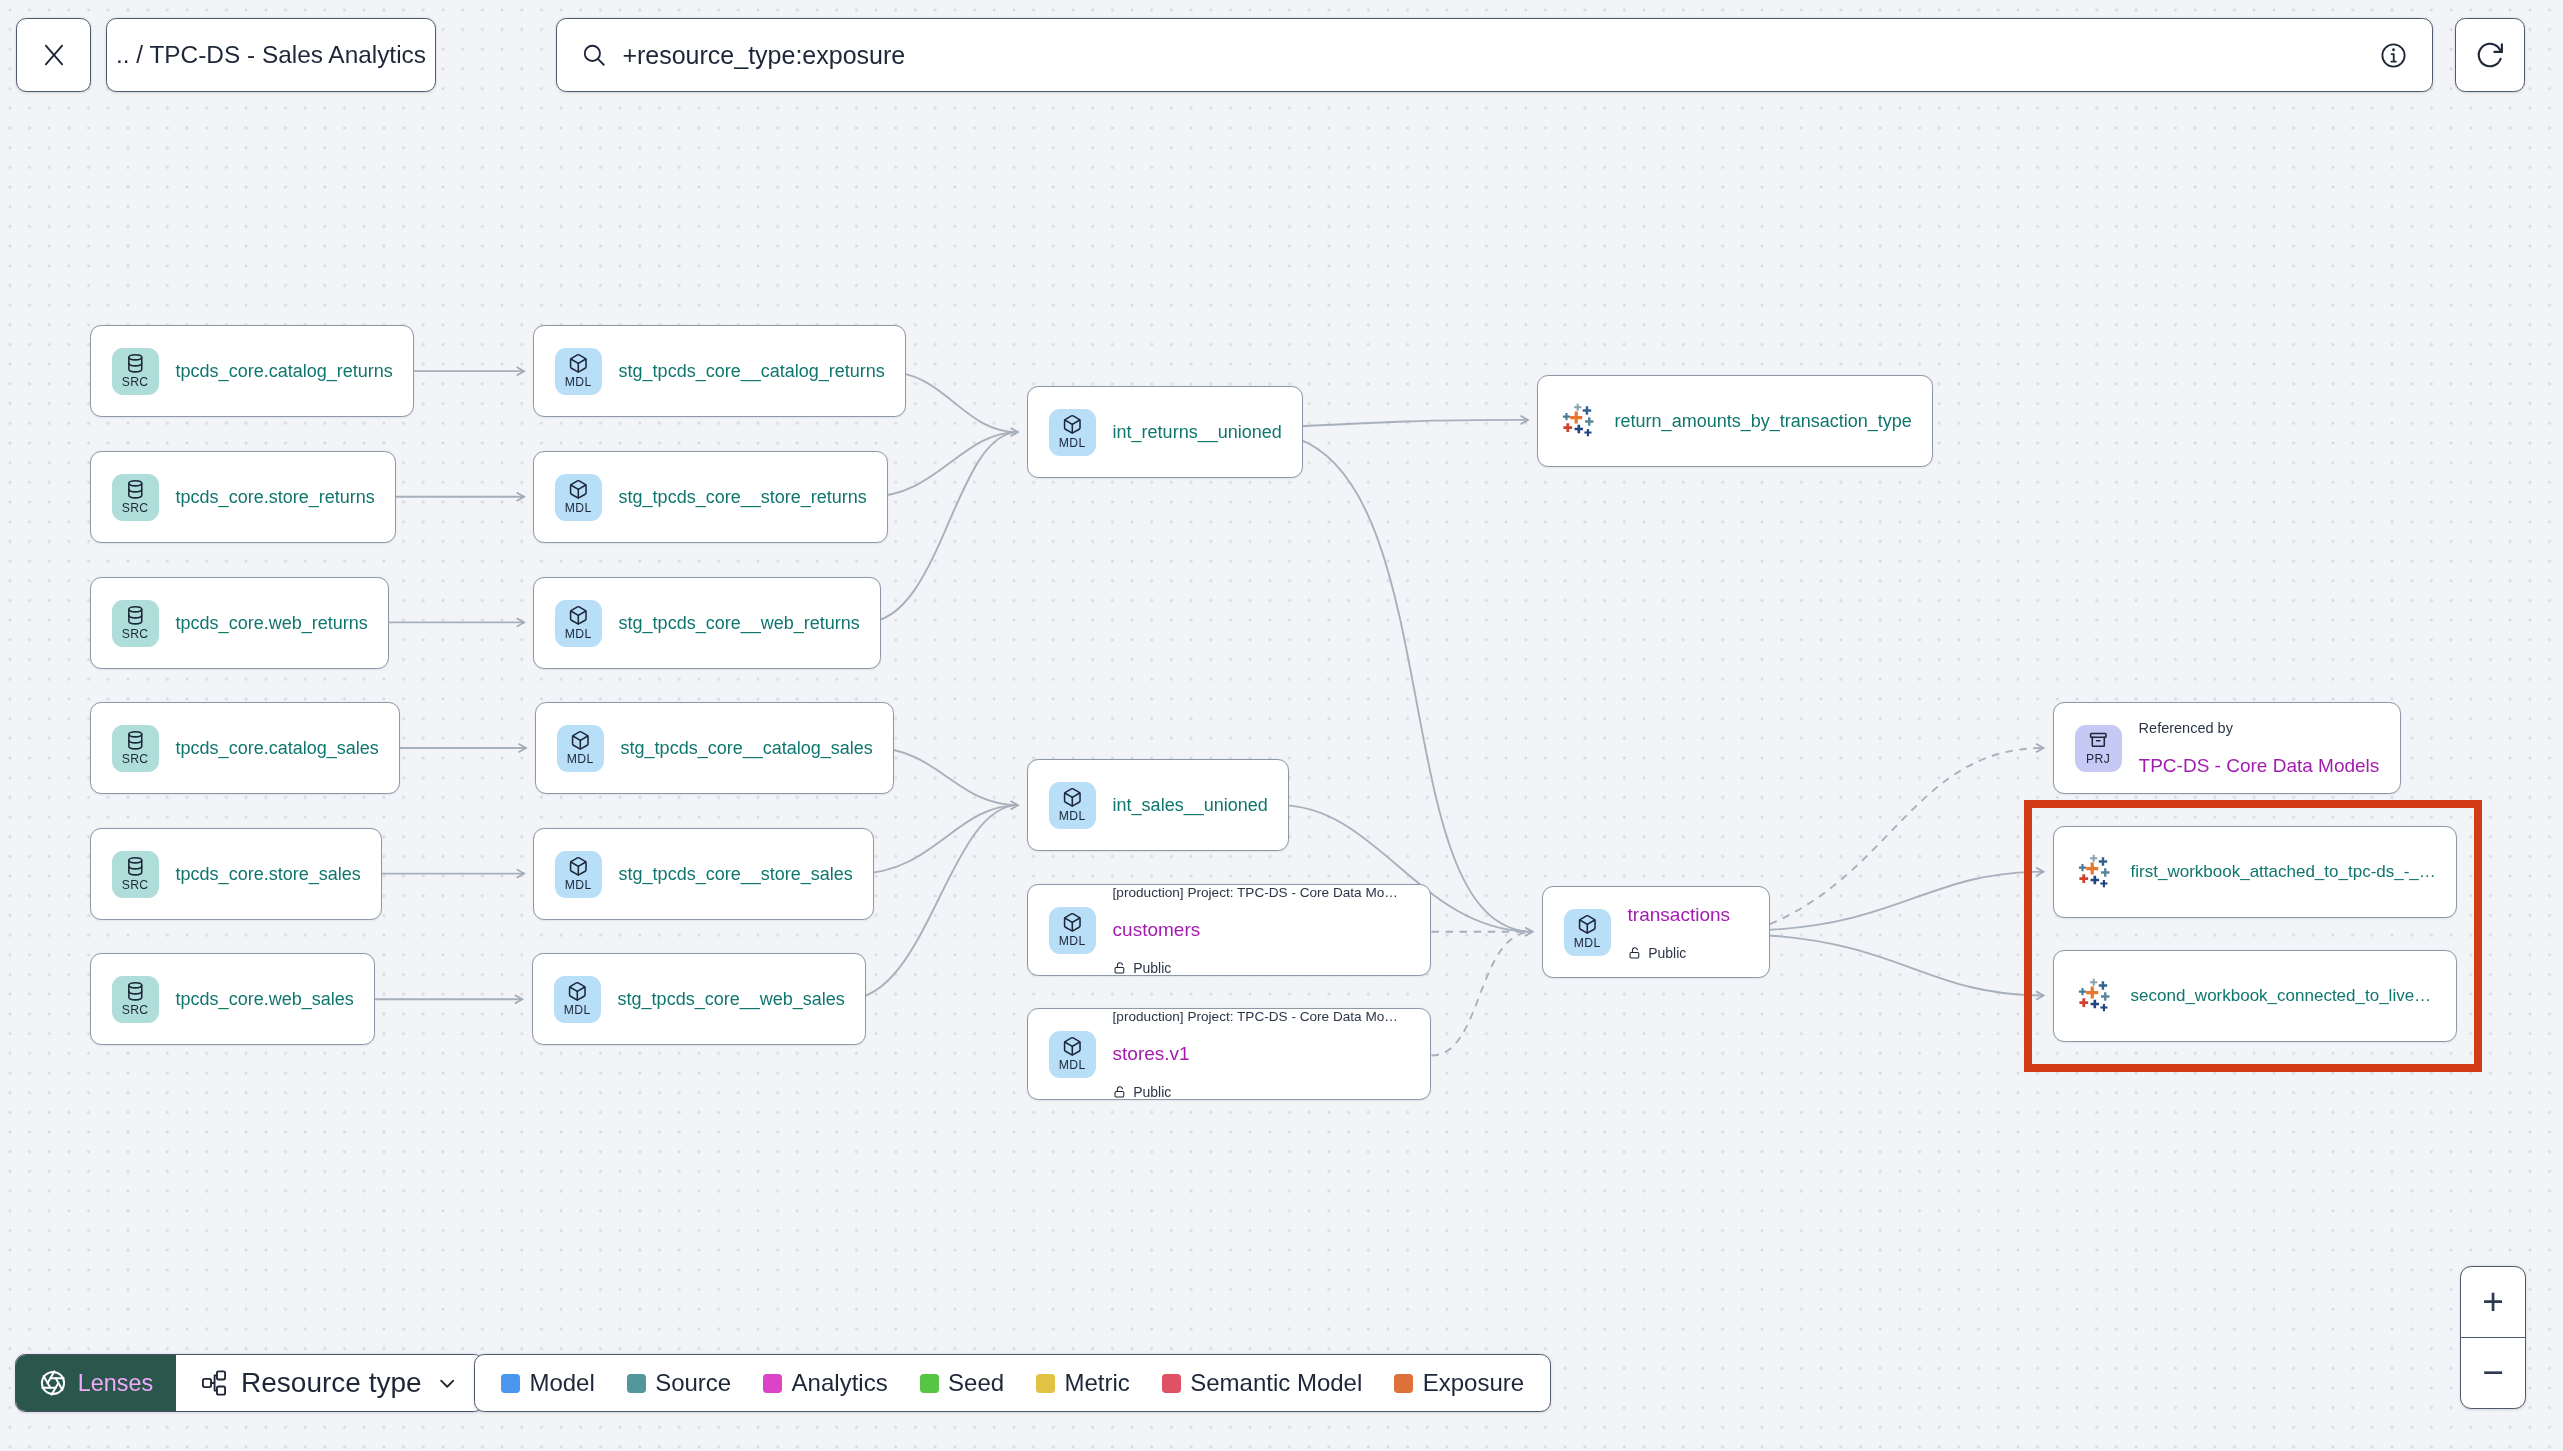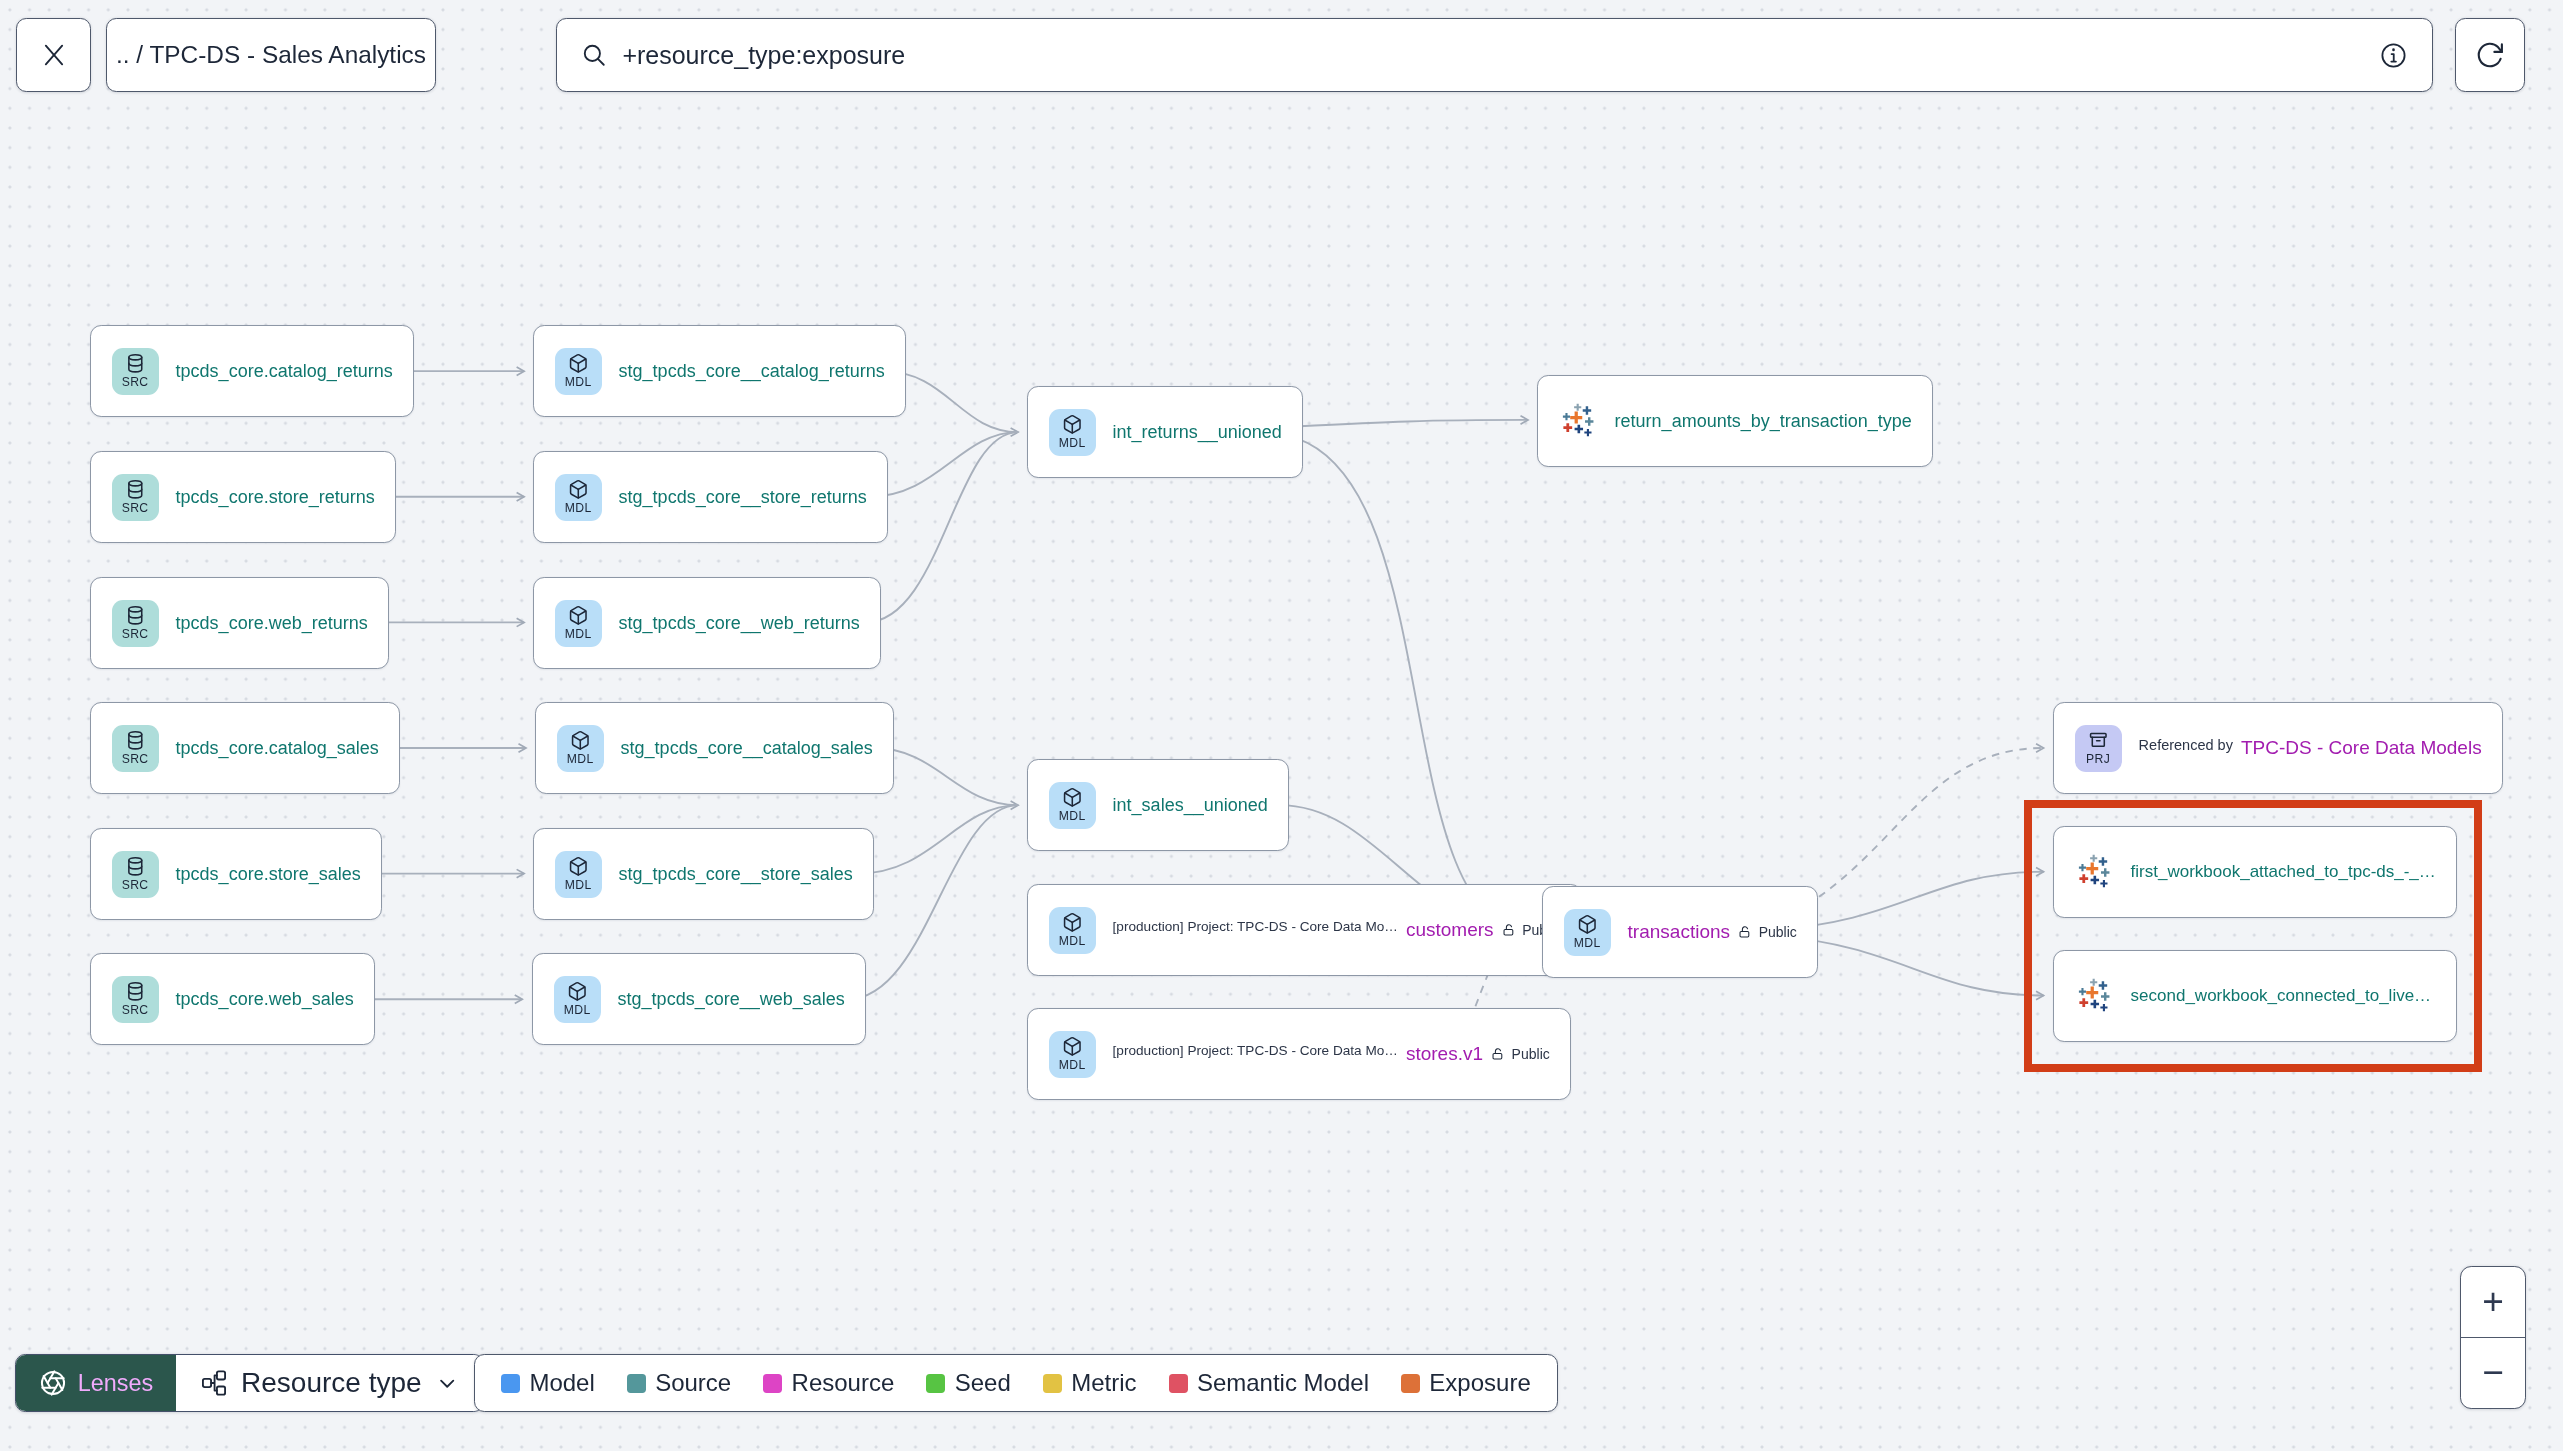--- a/index.html
+++ b/index.html
@@ -31,21 +31,21 @@
          height:92px; display:flex; align-items:center; padding:0 20.6px; gap:17px;
          box-shadow:0 0.9px 1.9px rgba(20,30,50,.07); white-space:nowrap; cursor:pointer; }
   .chip{ width:47px; height:47px; border-radius:11px; flex:none;
          display:flex; flex-direction:column; align-items:center; justify-content:center; }
   .chip svg{ width:20.6px; height:20.6px; }
   .chip span{ font-size:12.2px; letter-spacing:0.4px; color:#1d2738; margin-top:0.9px; }
   .chip-src{ background:#aedddad9; background:#aeddda; }
   .chip-mdl{ background:#b9def8; }
   .chip-prj{ background:#c5c9f4; }
   .nlabel{ font-size:18px; color:#0f766e; }
-  .ncol{ display:flex; justify-content:center; gap:8px; }
+  .ncol{ display:flex; flex-direction:column; justify-content:center; gap:19px; }
   .nctx{ font-size:13.6px; color:#2c3547; }
   .nmain{ font-size:19px; color:#a21caf; }
   .naccess{ display:flex; align-items:center; gap:6.6px; font-size:14px; color:#2c3547; }
   .naccess svg{ width:14px; height:14px; }
   .ntitle{ font-size:14.5px; color:#2c3547; }
   .tableau{ width:39px; height:39px; flex:none; }
 
   #highlight-rect{ position:absolute; left:2024px; top:800px; width:458px; height:272px;
                    border:8.4px solid #d23d17; pointer-events:none; }
 
@@ -434,21 +434,21 @@
   <span class="leg-item">
     <span class="leg-swatch" style="background: rgb(74, 151, 240);"></span>
     <span>Model</span>
     </span>
   <span class="leg-item">
     <span class="leg-swatch" style="background: rgb(84, 151, 155);"></span>
     <span>Source</span>
     </span>
   <span class="leg-item">
     <span class="leg-swatch" style="background: rgb(221, 68, 197);"></span>
-    <span>Resource</span>
+    <span>Analytics</span>
     </span>
   <span class="leg-item">
     <span class="leg-swatch" style="background: rgb(87, 196, 67);"></span>
     <span>Seed</span>
     </span>
   <span class="leg-item">
     <span class="leg-swatch" style="background: rgb(226, 194, 67);"></span>
     <span>Metric</span>
     </span>
   <span class="leg-item">

